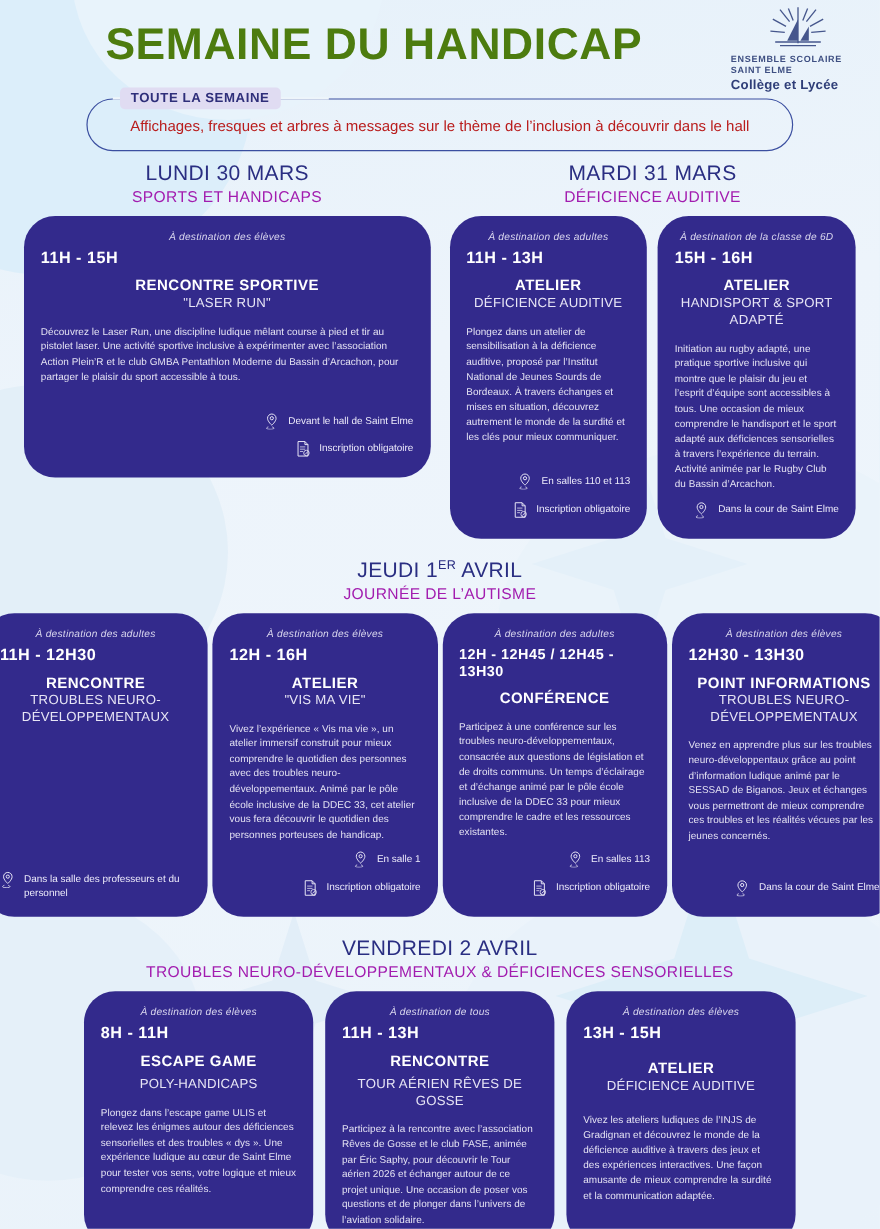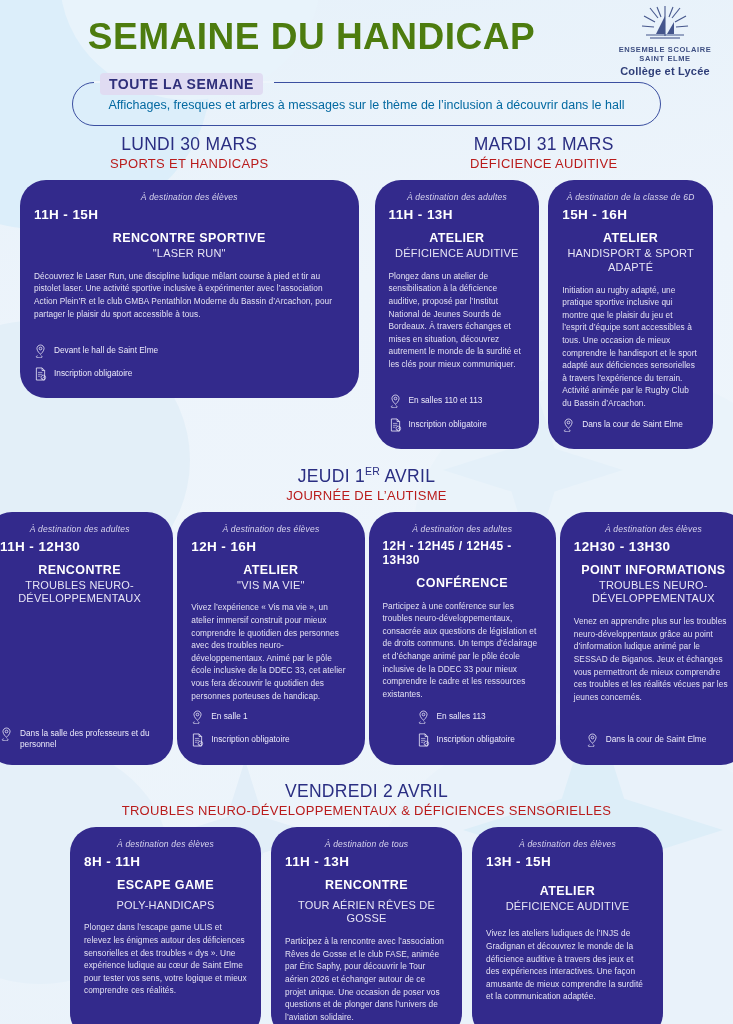--- a/index.html
+++ b/index.html
@@ -34,58 +34,58 @@
 
   .content{position:relative;z-index:2;}
 
   
   .header{position:relative;height:78px;}
   .main-title{
     position:absolute;left:0;right:0;top:16px;text-align:center;
     font-size:37px;font-weight:bold;letter-spacing:.5px;color:#4d7c0f;
     padding-right:110px;
   }
-  .logo{position:absolute;right:12px;top:4px;width:112px;text-align:center;color:#3a4a7d;}
+  .logo{position:absolute;right:12px;top:4px;width:112px;text-align:left;color:#3a4a7d;}
   .logo svg{display:block;margin:0 auto;}
   .logo-l1{font-size:7.5px;font-weight:bold;letter-spacing:.6px;line-height:1.25;color:#3e4f82;margin-top:1px;}
   .logo-l2{font-size:11px;font-weight:bold;color:#2f3e78;letter-spacing:.2px;margin-top:1px;}
 
   
   .week-wrap{position:relative;margin:4px 72px 0 72px;}
   .week-box{
     border:1.4px solid #3b4fa0;border-radius:22px;
     padding:15px 20px 13px 20px;text-align:center;
-    font-size:12.5px;color:#0369a1;
+    font-size:12.5px;color:#b91c1c;
   }
   .week-badge{
     position:absolute;left:28px;top:-9px;background:#e0dcf2;color:#2f2f7a;
-    font-size:14px;font-weight:bold;letter-spacing:.5px;
+    font-size:11px;font-weight:bold;letter-spacing:.5px;
     padding:3px 9px 3px 9px;border-radius:4px;
   }
   .week-notch{position:absolute;left:22px;top:-1px;width:180px;height:2px;background:#eef5fb;}
 
   
   .day-head{text-align:center;}
   .day-title{font-size:17.5px;font-weight:normal;color:#2a2e82;letter-spacing:.3px;}
-  .day-sub{font-size:13px;color:#b91c1c;letter-spacing:.3px;margin-top:1px;}
+  .day-sub{font-size:13px;color:#a21caf;letter-spacing:.3px;margin-top:1px;}
   .day-title sup{font-size:10.5px;}
 
   
   .card{
     background:#332a8c;color:#ffffff;border-radius:26px;
     padding:12px 14px 14px 14px;box-sizing:border-box;
     display:flex;flex-direction:column;
   }
   .aud{font-size:8.5px;font-style:italic;text-align:center;color:#d9d6ee;margin-bottom:5px;letter-spacing:.2px;}
   .time{font-size:13.5px;font-weight:bold;letter-spacing:.4px;margin-bottom:9px;}
   .ev-title{font-size:12.5px;font-weight:bold;text-align:center;letter-spacing:.4px;line-height:1.2;}
   .ev-sub{font-size:11px;text-align:center;color:#e7e5f5;line-height:1.25;margin-top:1px;letter-spacing:.2px;}
   .desc{font-size:8.3px;line-height:1.52;color:#e4e2f3;margin-top:9px;letter-spacing:.05px;}
   .meta{margin-top:auto;padding-top:9px;}
-  .meta-row{display:flex;align-items:flex-start;gap:7px;margin-top:7px;font-size:8.3px;color:#eceafa;line-height:1.35;}
+  .meta-row{display:flex;align-items:flex-start;gap:7px;margin-top:7px;font-size:8.3px;color:#eceafa;line-height:1.35;justify-content:flex-end;}
   .meta-row:first-child{margin-top:0;}
   .meta-row svg{flex:0 0 auto;margin-top:-1px;}
 
   
   .sec-mon-tue{display:flex;gap:0;margin-top:8px;}
   .col-mon{width:50%;padding:0 8px 0 20px;box-sizing:border-box;}
   .col-tue{width:50%;padding:0 20px 0 8px;box-sizing:border-box;}
   .cards-row{display:flex;gap:9px;margin-top:9px;}
   .cards-row > .card{flex:1 1 0;min-width:0;}
 

